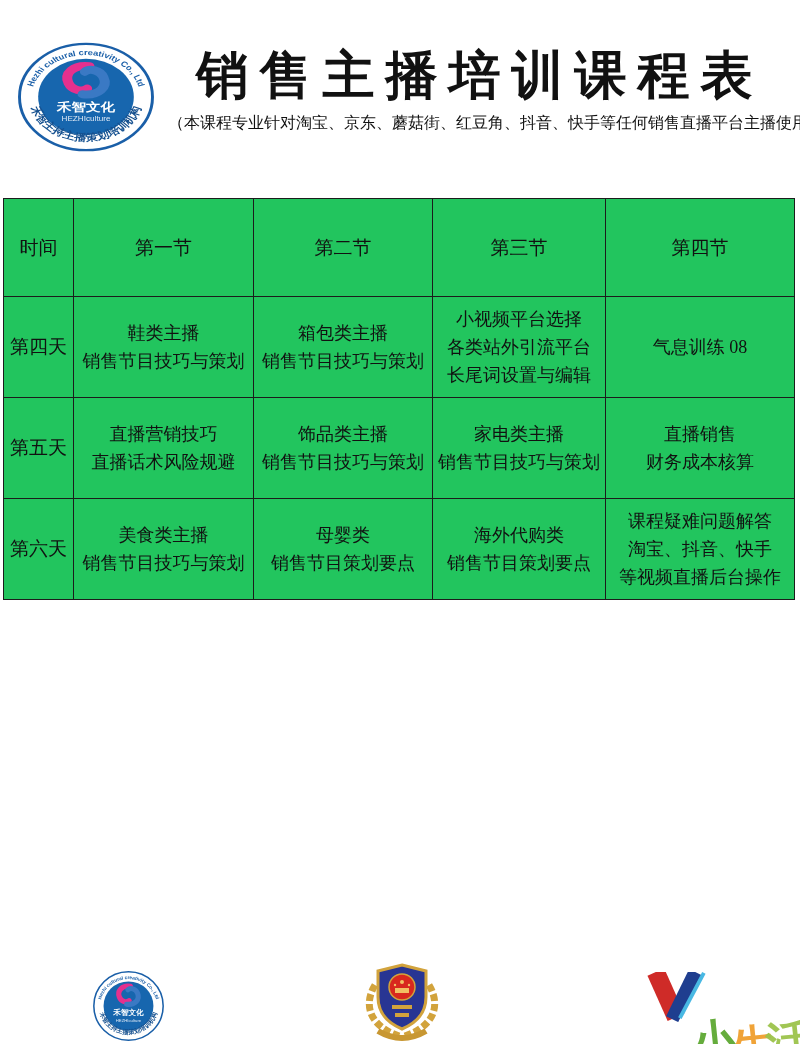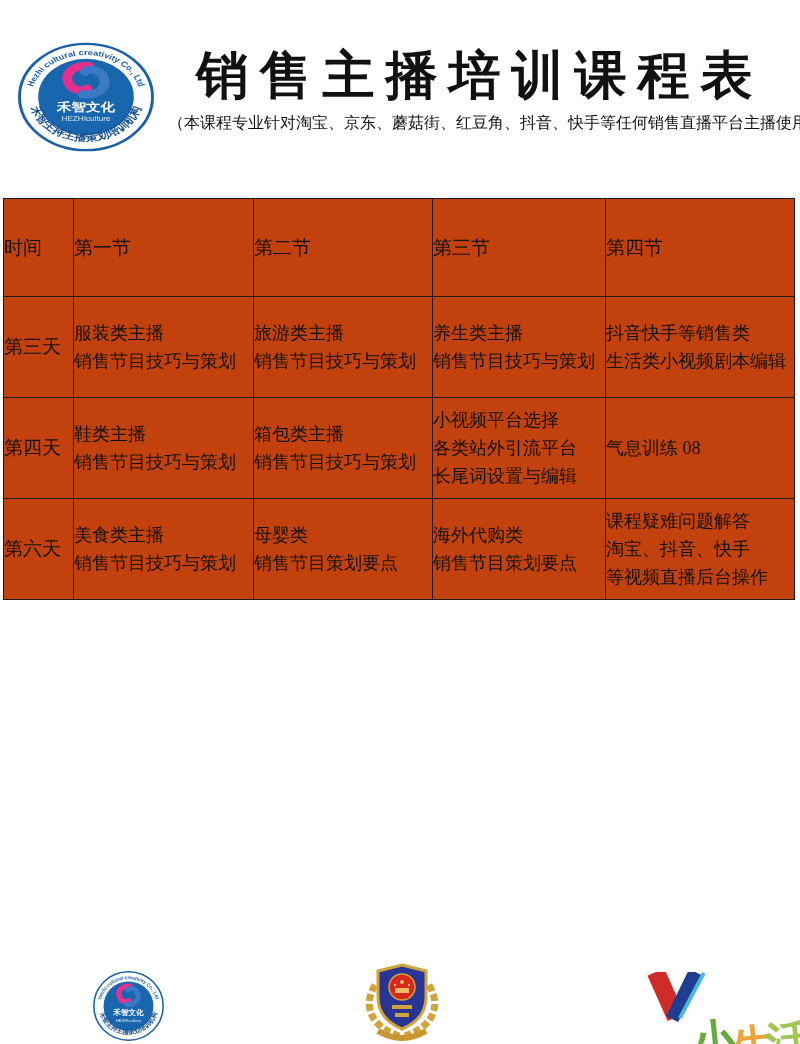--- a/index.html
+++ b/index.html
@@ -7,22 +7,22 @@
         font-family:"Liberation Serif","DejaVu Serif",serif;color:#111;margin-top:35px;}
 
   
   .logo-big{position:absolute;left:16px;top:6px;width:140px;height:112px;}
   .header-text{position:absolute;left:168px;top:12px;width:624px;text-align:center;}
   .title{margin:0;font-size:52px;line-height:58px;font-weight:bold;letter-spacing:11px;white-space:nowrap;}
   .subtitle{margin:8px 0 0 0;font-size:16px;line-height:20px;letter-spacing:0;white-space:nowrap;}
 
   
   .course-table{position:absolute;left:3px;top:163px;width:791px;border-collapse:collapse;table-layout:fixed;}
-  .course-table th,.course-table td{border:1px solid #1c1c1c;text-align:left;vertical-align:middle;
-      padding:0;font-weight:normal;font-size:18px;line-height:28px;background:#c2410c;}
+  .course-table th,.course-table td{border:1px solid #1c1c1c;text-align:center;vertical-align:middle;
+      padding:0;font-weight:normal;font-size:18px;line-height:28px;background:#22c55e;}
   .course-table thead tr{height:98px;}
   .course-table tbody tr{height:101px;}
   .course-table th{font-size:19px;}
   .course-table .day-cell{font-size:19px;}
 
   
   .logo-small{position:absolute;left:92px;top:935px;width:73px;height:72px;}
   .copyright{position:absolute;left:25px;top:1020px;width:206px;text-align:center;
       font-family:"Liberation Sans","DejaVu Sans",sans-serif;font-size:15px;font-weight:500;color:#383838;}
   .police-badge{position:absolute;left:362px;top:926px;width:80px;height:86px;}
@@ -113,32 +113,32 @@
       <tr>
           <th>时间</th>
           <th>第一节</th>
           <th>第二节</th>
           <th>第三节</th>
           <th>第四节</th>
         </tr>
     </thead>
     <tbody>
         <tr>
-          <td class="day-cell">第三天</td>
-          <td>服装类主播<br>销售节目技巧与策划</td>
-          <td>旅游类主播<br>销售节目技巧与策划</td>
-          <td>养生类主播<br>销售节目技巧与策划</td>
-          <td>抖音快手等销售类<br>生活类小视频剧本编辑</td>
-        </tr>
-        <tr>
           <td class="day-cell">第四天</td>
           <td>鞋类主播<br>销售节目技巧与策划</td>
           <td>箱包类主播<br>销售节目技巧与策划</td>
           <td>小视频平台选择<br>各类站外引流平台<br>长尾词设置与编辑</td>
           <td>气息训练 08</td>
+        </tr>
+        <tr>
+          <td class="day-cell">第五天</td>
+          <td>直播营销技巧<br>直播话术风险规避</td>
+          <td>饰品类主播<br>销售节目技巧与策划</td>
+          <td>家电类主播<br>销售节目技巧与策划</td>
+          <td>直播销售<br>财务成本核算</td>
         </tr>
         <tr>
           <td class="day-cell">第六天</td>
           <td>美食类主播<br>销售节目技巧与策划</td>
           <td>母婴类<br>销售节目策划要点</td>
           <td>海外代购类<br>销售节目策划要点</td>
           <td>课程疑难问题解答<br>淘宝、抖音、快手<br>等视频直播后台操作</td>
         </tr>
       </tbody>
   </table>

